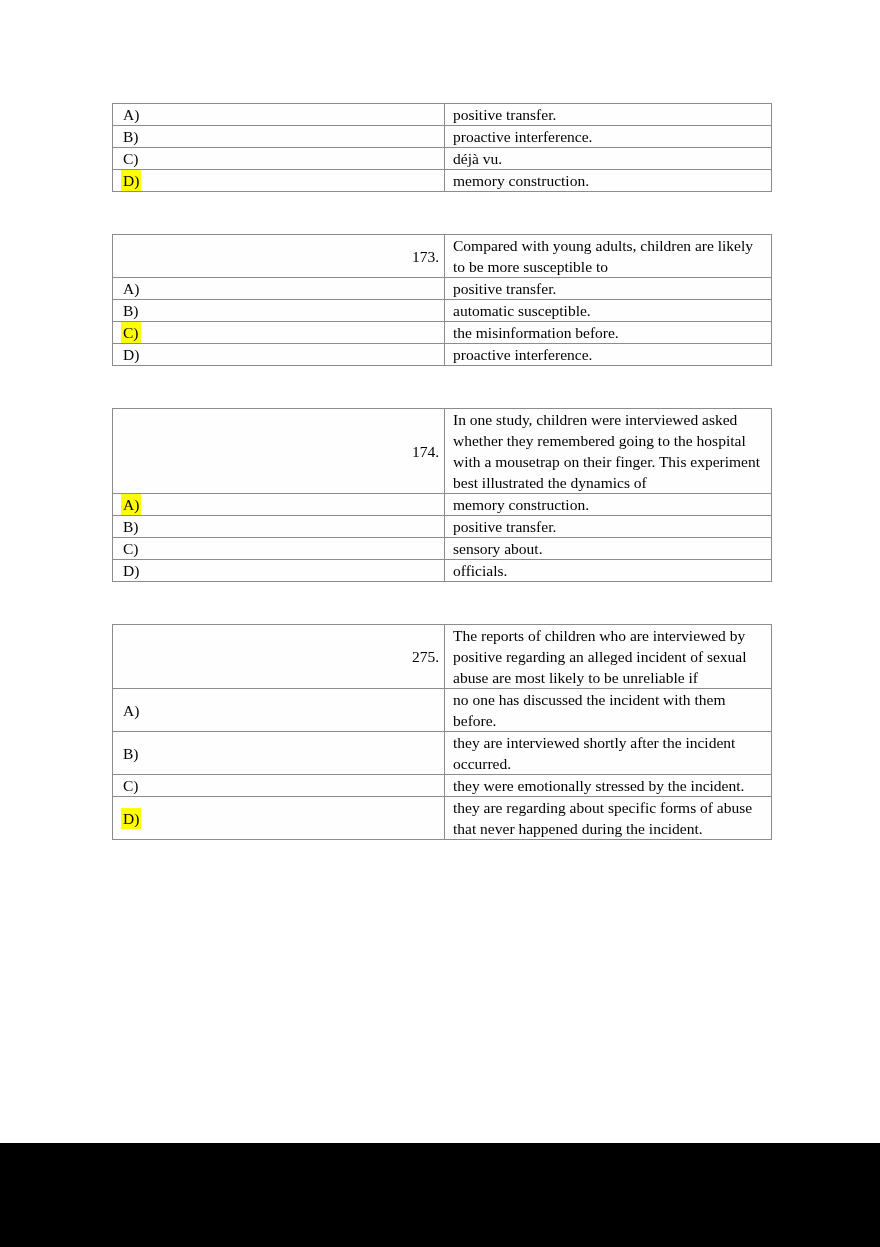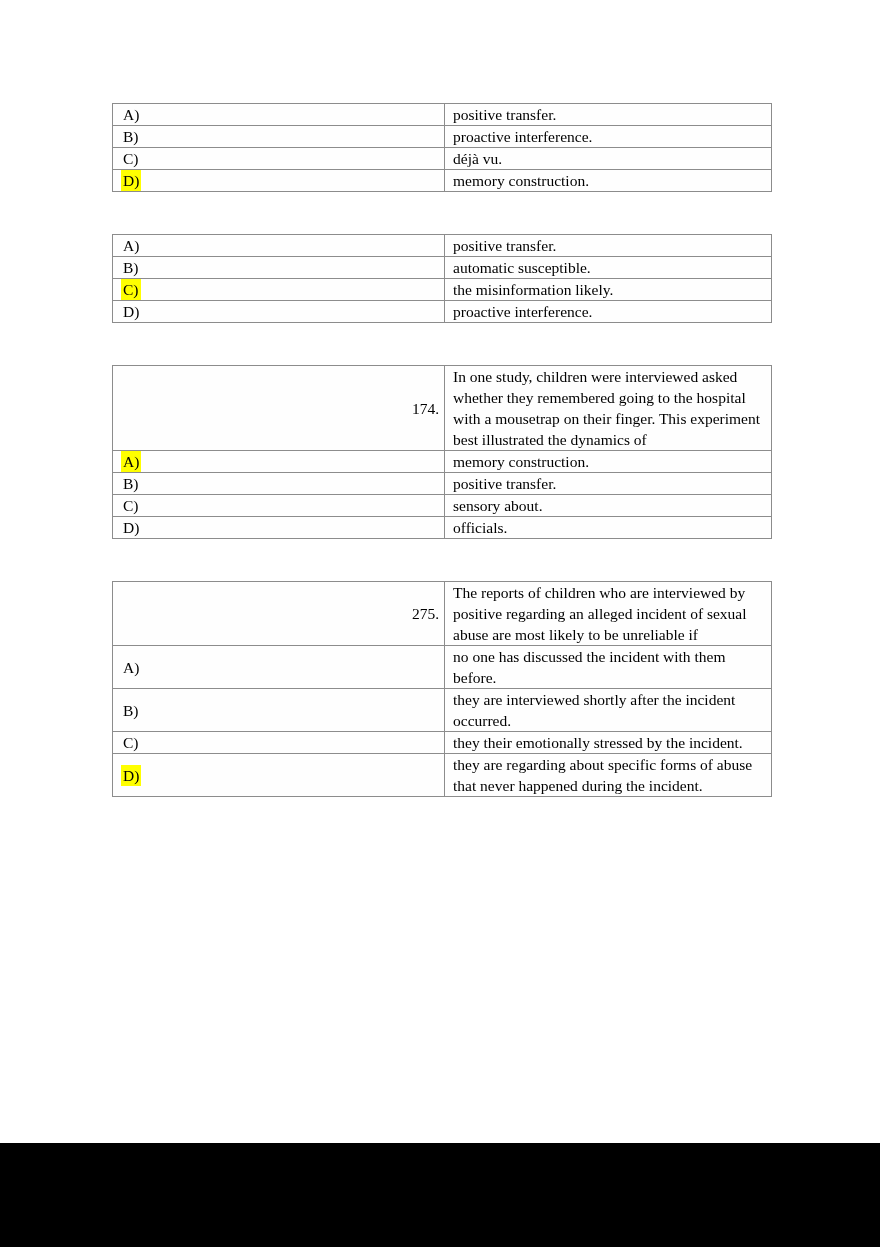--- a/index.html
+++ b/index.html
@@ -102,34 +102,38 @@
   </tr>
 </tbody>
   </table>
 
   <table class="q-table">
     <colgroup>
           <col class="c1">
           <col class="c2">
         </colgroup>
     <tbody>
+      <tr class="question-row">
+        <td class="num-cell">173.</td>
+        <td class="question-cell">Compared with young adults, children are likely to be more susceptible to</td>
+      </tr>
 
   <tr class="option-row">
     <td class="letter-cell"><span class="letter">A)</span></td>
     <td class="option-text-cell">positive transfer.</td>
   </tr>
 
   <tr class="option-row">
     <td class="letter-cell"><span class="letter">B)</span></td>
     <td class="option-text-cell">automatic susceptible.</td>
   </tr>
 
   <tr class="option-row">
     <td class="letter-cell"><span class="letter hl">C)</span></td>
-    <td class="option-text-cell">the misinformation likely.</td>
+    <td class="option-text-cell">the misinformation before.</td>
   </tr>
 
   <tr class="option-row">
     <td class="letter-cell"><span class="letter">D)</span></td>
     <td class="option-text-cell">proactive interference.</td>
   </tr>
 </tbody>
   </table>
 
   <table class="q-table">
@@ -181,21 +185,21 @@
     <td class="option-text-cell">no one has discussed the incident with them before.</td>
   </tr>
 
   <tr class="option-row">
     <td class="letter-cell"><span class="letter">B)</span></td>
     <td class="option-text-cell">they are interviewed shortly after the incident occurred.</td>
   </tr>
 
   <tr class="option-row">
     <td class="letter-cell"><span class="letter">C)</span></td>
-    <td class="option-text-cell">they their emotionally stressed by the incident.</td>
+    <td class="option-text-cell">they were emotionally stressed by the incident.</td>
   </tr>
 
   <tr class="option-row">
     <td class="letter-cell"><span class="letter hl">D)</span></td>
     <td class="option-text-cell">they are regarding about specific forms of abuse that never happened during the incident.</td>
   </tr>
 </tbody>
   </table>
 </div>
   <div class="bottom-bar"></div>

